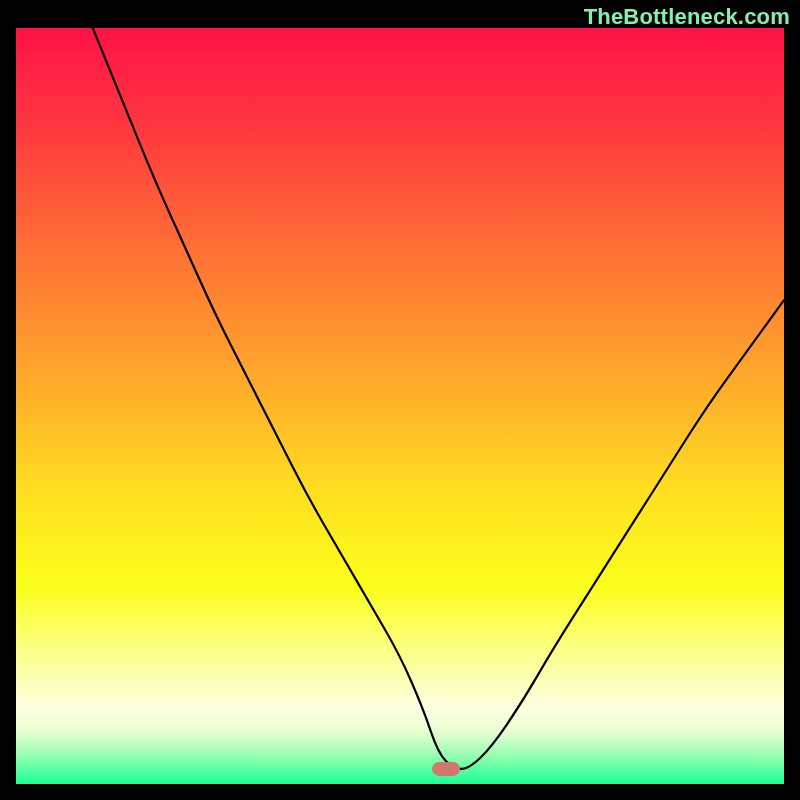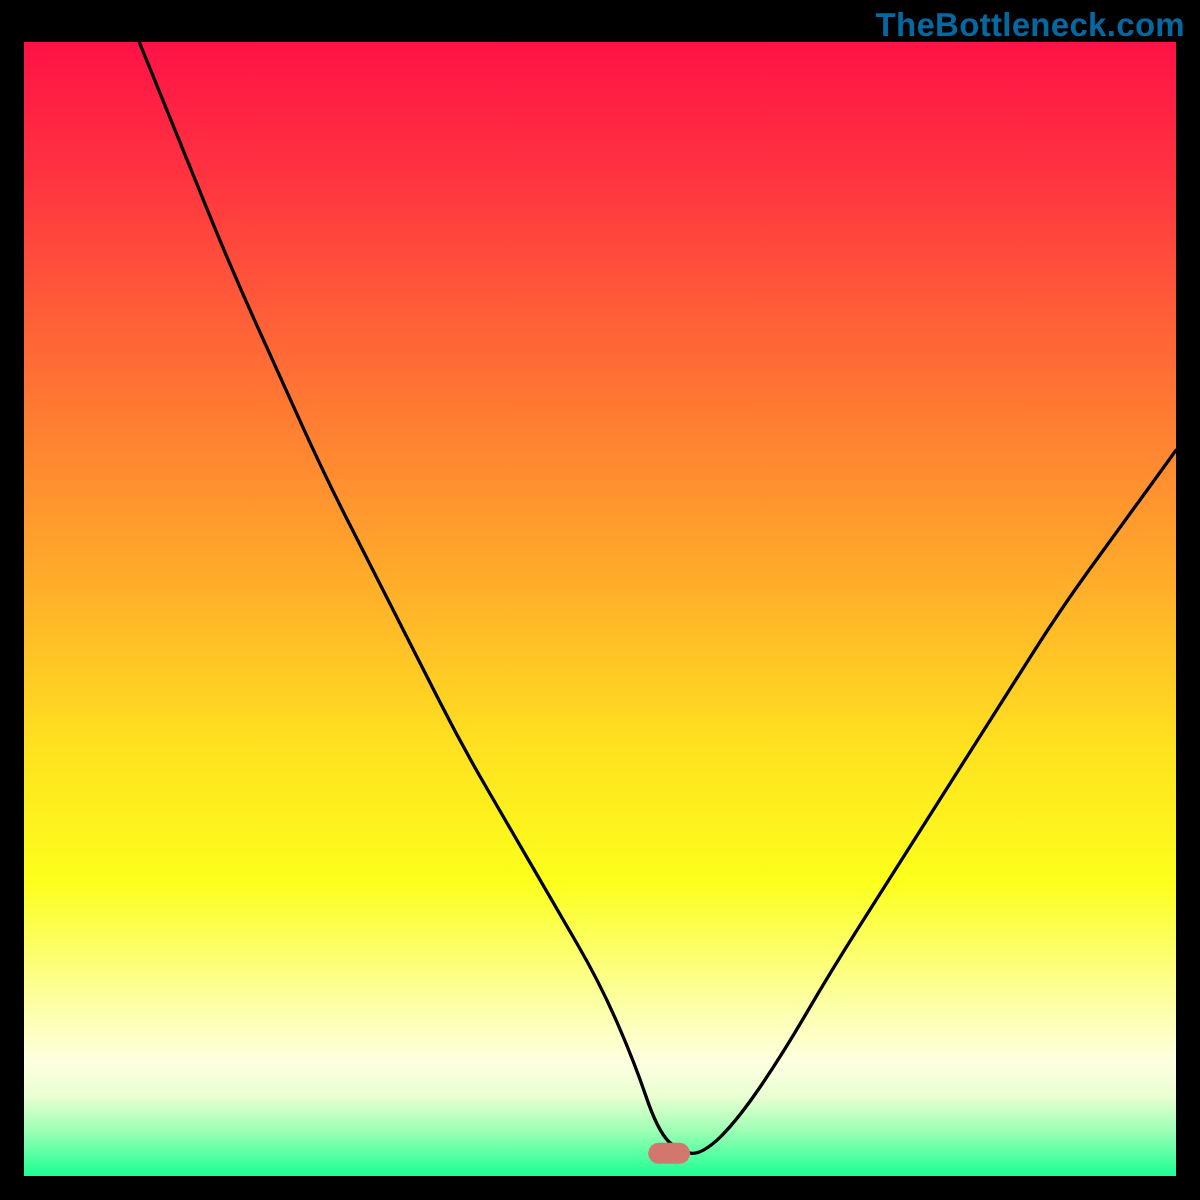--- a/index.html
+++ b/index.html
@@ -16,21 +16,21 @@
     width: 800px;
     height: 800px;
     background: #000;
   }
   .watermark {
     position: absolute;
     top: 4px;
     right: 10px;
     font-size: 22px;
     font-weight: 700;
-    color: #0369a1;
+    color: #86efac;
     letter-spacing: 0.2px;
     z-index: 10;
   }
   .plot-outer {
     position: absolute;
     left: 16px;
     top: 28px;
     width: 768px;
     height: 756px;
     background: #000;

